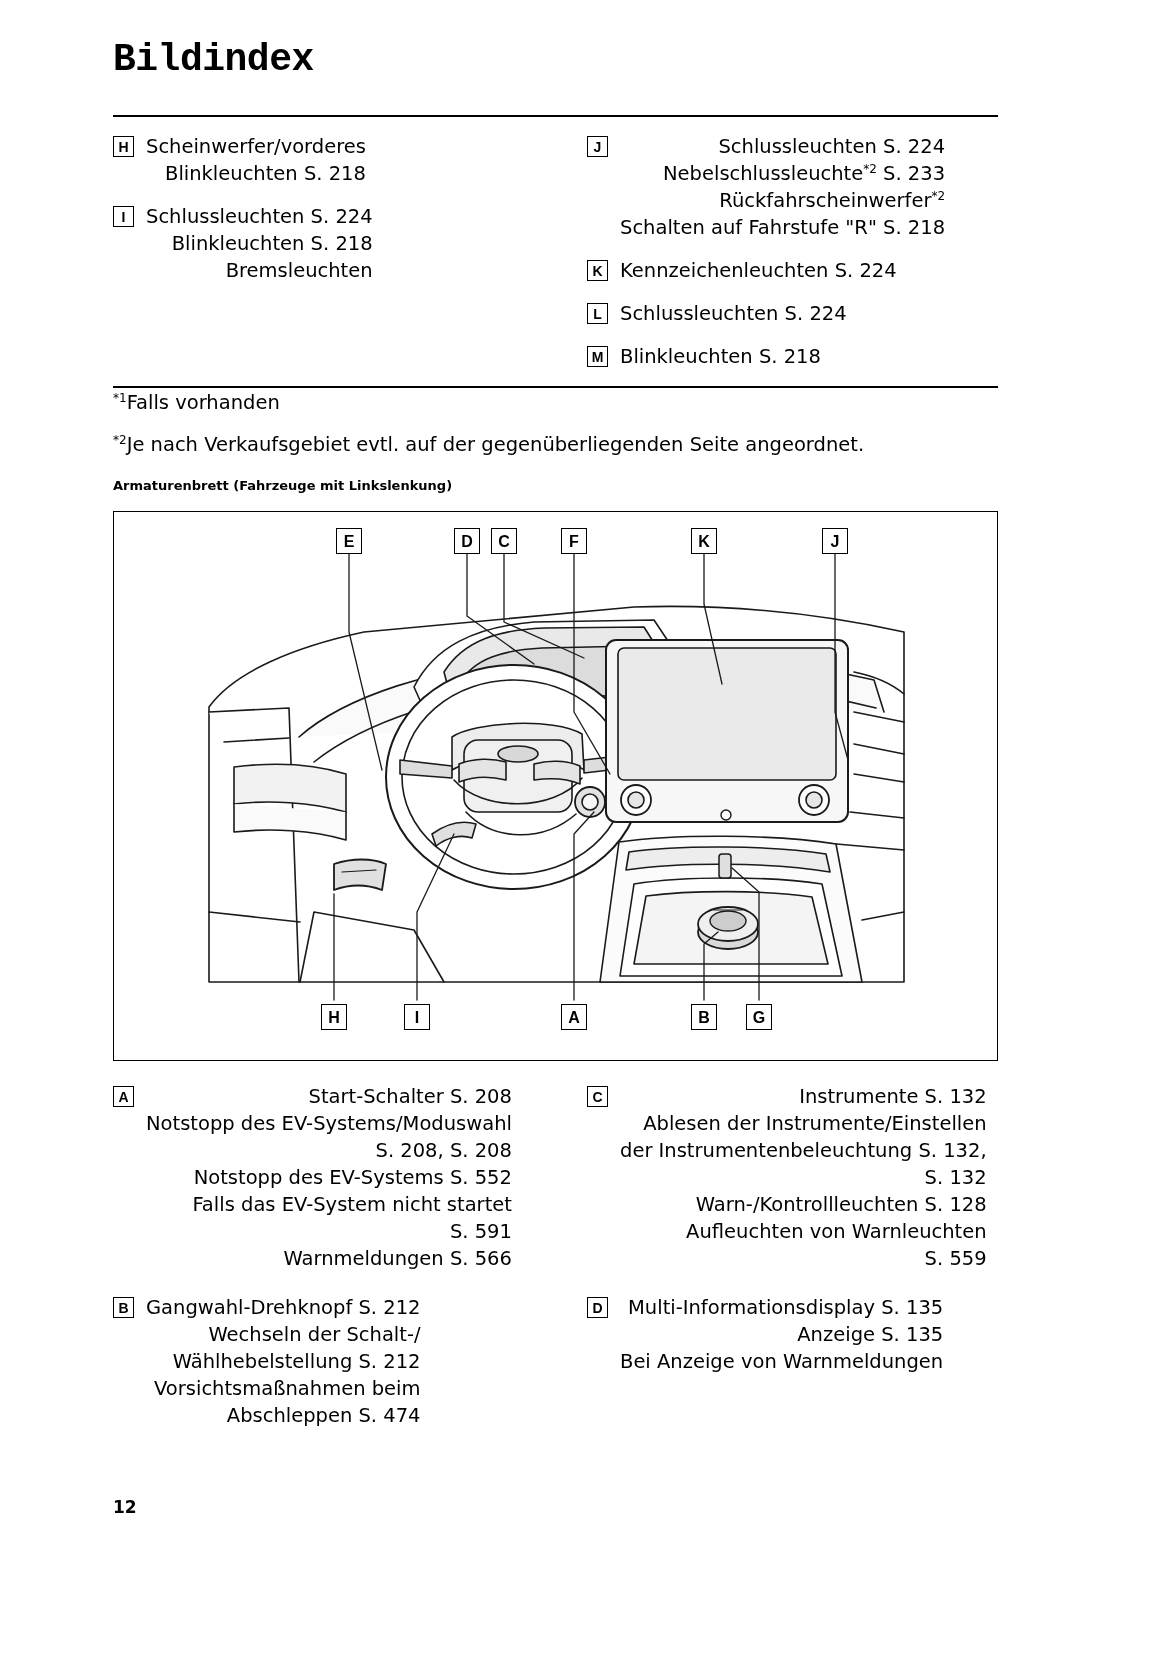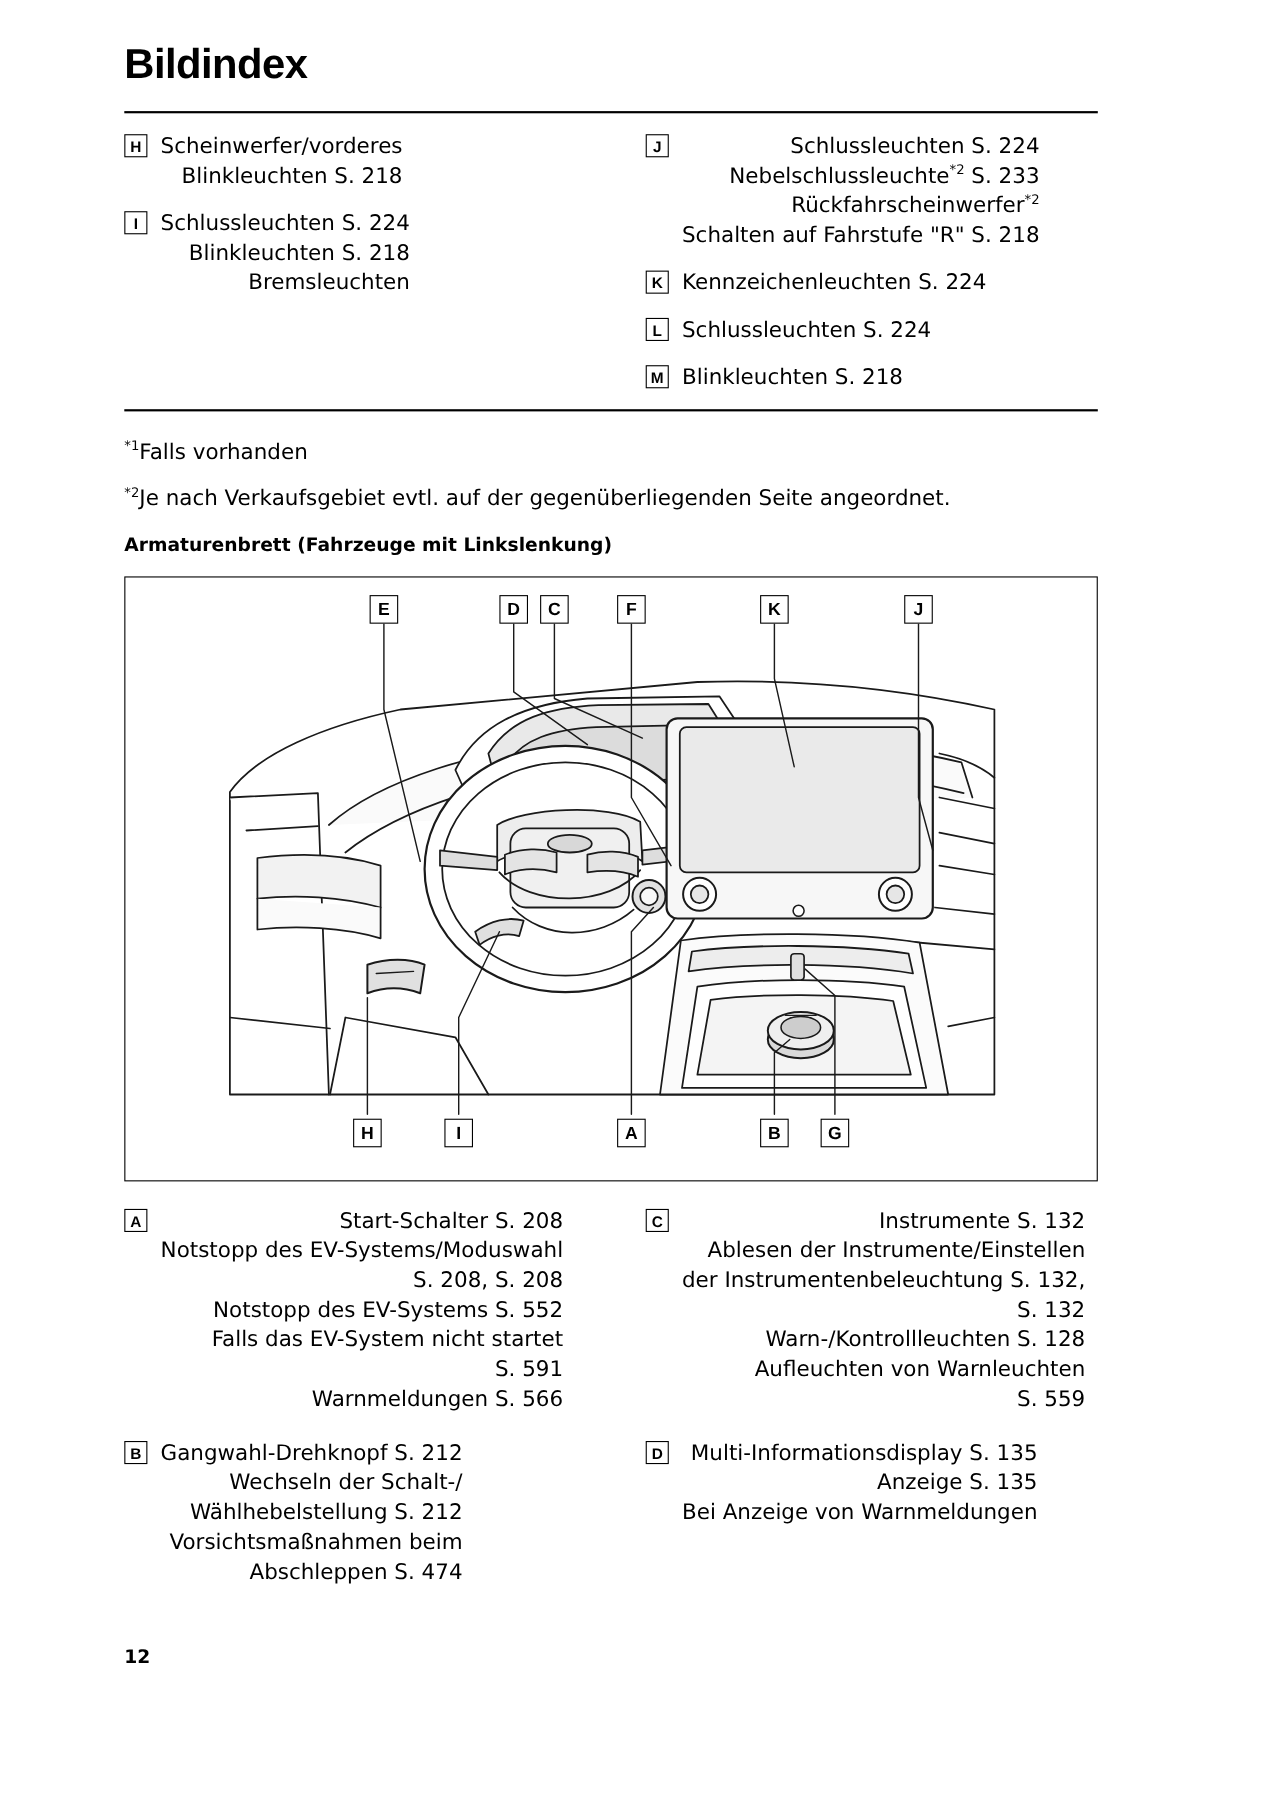--- a/index.html
+++ b/index.html
@@ -25,22 +25,22 @@
     position: absolute;
     left: 113px;
     top: 30px;
     width: 885px;
   }
   h1.title {
     font-size: 38px;
     font-weight: bold;
     letter-spacing: -0.5px;
     margin: 0 0 0 0;
-    padding: 8px 0 20px 0;
-    font-family: Liberation Sans, sans-serif;
+    padding: 8px 0 34px 0;
+    font-family: Liberation Mono, monospace;
   }
   .rule {
     border-top: 2px solid #000;
     width: 885px;
     height: 0;
   }
   .rule.thin {
     border-top: 2px solid #000;
   }
   
@@ -81,30 +81,29 @@
     line-height: 27px;
     font-family: "DejaVu Sans", sans-serif;
   }
   .entry-text .ln { display: block; white-space: nowrap; text-align: right; }
   sup {
     font-size: 12px;
     vertical-align: super;
     line-height: 0;
   }
   .footnotes {
-    padding-top: 22px;
   }
   .footnote {
     font-size: 19.5px;
     line-height: 30px;
     font-family: "DejaVu Sans", sans-serif;
     margin-bottom: 12px;
   }
   .section-head {
-    font-size: 17px;
+    font-size: 13px;
     font-weight: bold;
     font-family: "DejaVu Sans", sans-serif;
     margin-top: 18px;
     margin-bottom: 18px;
   }
   .figure {
     border: 1.5px solid #000;
     width: 885px;
     height: 550px;
     box-sizing: border-box;

